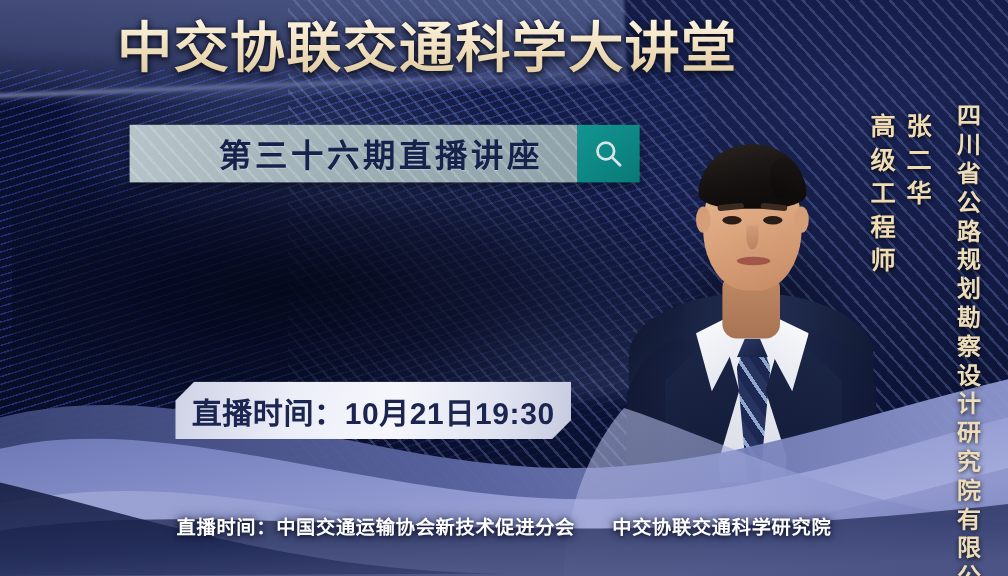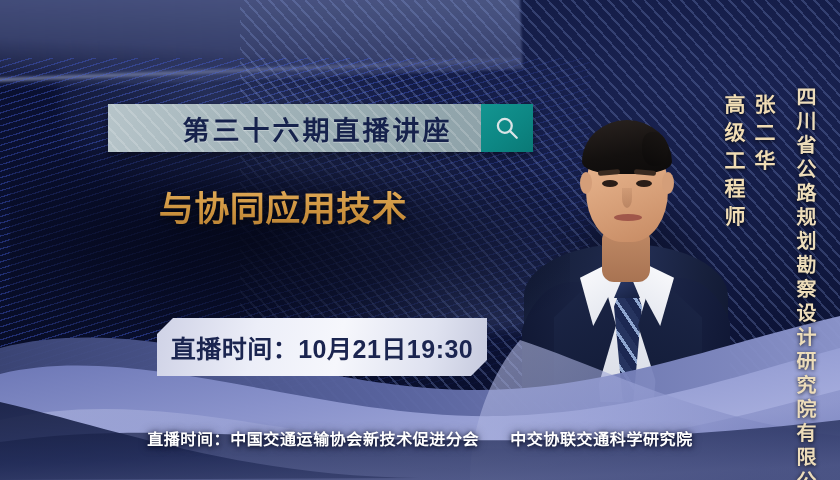--- a/index.html
+++ b/index.html
@@ -224,22 +224,22 @@
     color:#cf9944;
     background:linear-gradient(180deg,#e2ad5a 0%,#cc923e 55%,#b67f32 100%);
     -webkit-background-clip:text;background-clip:text;
     -webkit-text-fill-color:transparent;
     filter:drop-shadow(0 2px 4px rgba(0,0,0,.85));
   }
   .headline .l2{display:block;}
 
   
   .timebadge{
-    position:absolute;left:157px;top:318px;
-    width:330px;height:58px;
+    position:absolute;left:146px;top:318px;
+    width:330px;height:48px;
     background:linear-gradient(102deg,#cfd2e6 0%,#eceef8 30%,#f6f7fc 55%,#dfe2f0 82%,#c6cade 100%);
     clip-path:polygon(16px 0,100% 0,100% calc(100% - 16px),calc(100% - 16px) 100%,0 100%,0 16px);
     display:flex;align-items:center;justify-content:center;
     box-shadow:0 4px 12px rgba(0,0,0,.5);
   }
   .timebadge span{
     font-size:25px;font-weight:bold;color:#1b2550;letter-spacing:.5px;
     white-space:nowrap;
   }
 
@@ -339,35 +339,35 @@
       </linearGradient>
     </defs>
     <path d="M0,78 C150,40 300,118 470,120 C600,122 720,74 840,46 L840,210 L0,210 Z" fill="url(#wg2)" opacity="0.95"></path>
     <path d="M0,104 C140,70 320,150 500,146 C640,142 740,104 840,78 L840,210 L0,210 Z" fill="url(#wg1)" opacity="0.92"></path>
     <path d="M0,150 C170,112 330,186 520,178 C660,172 760,140 840,120 L840,210 L0,210 Z" fill="url(#wg4)" opacity="0.55"></path>
     <path d="M0,132 C120,160 240,206 420,208 L0,210 Z" fill="url(#wg3)" opacity="0.9"></path>
     <path d="M520,70 C600,96 700,150 840,166 L840,210 L470,210 C470,160 490,104 520,70 Z" fill="url(#wg4)" opacity="0.6"></path>
     <path d="M0,172 C200,142 420,198 840,150 L840,210 L0,210 Z" fill="url(#wg3)" opacity="0.72"></path>
   </svg>
 
+  <div class="title">中交协联交通科学大讲堂</div>
 
   <div class="searchbar">
     <div class="field">
       <span>第三十六期直播讲座</span>
     </div>
     <div class="sbtn">
       <svg class="mag" viewBox="0 0 24 24" fill="none" stroke="#d9e4e6" stroke-width="2.1" stroke-linecap="round">
         <circle cx="10" cy="10" r="6.4"></circle>
         <line x1="14.9" y1="14.9" x2="21" y2="21"></line>
       </svg>
     </div>
   </div>
 
   <div class="headline">
-    <span class="l2">与协同应用技术</span>
   </div>
 
   <div class="timebadge">
     <span>直播时间：10月21日19:30</span>
   </div>
 
   <div class="vcol vspeaker">
     <span>张二华</span>
     <span class="gap"></span>
     <span>高级工程师</span>

